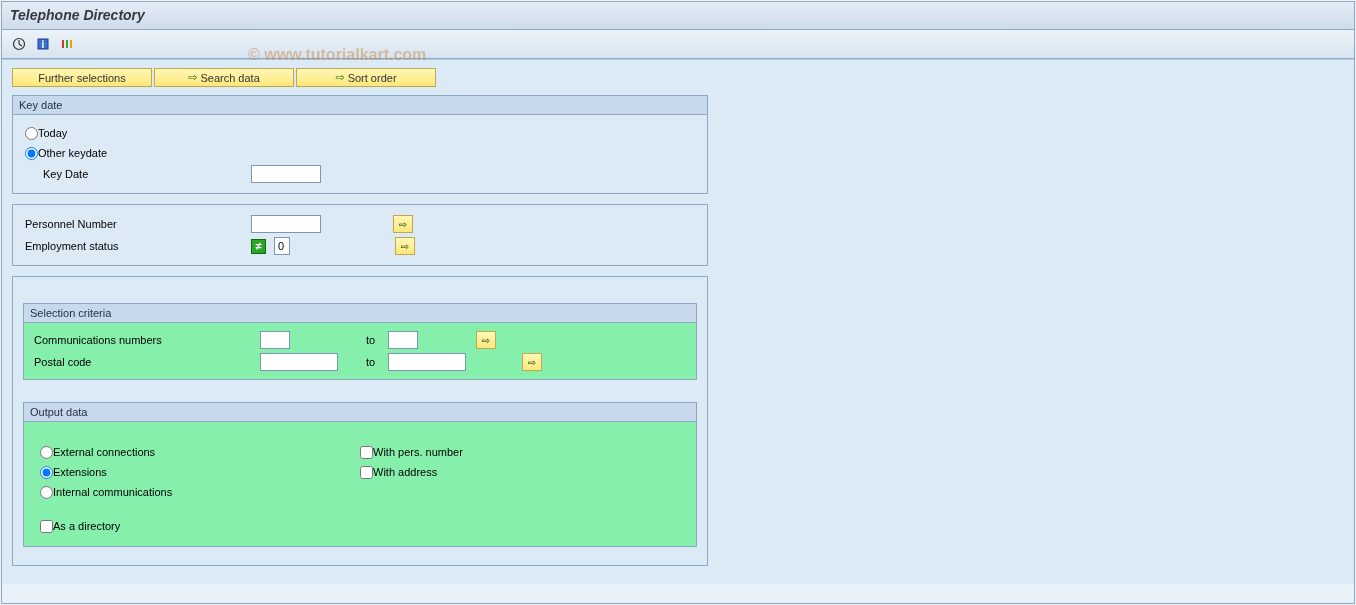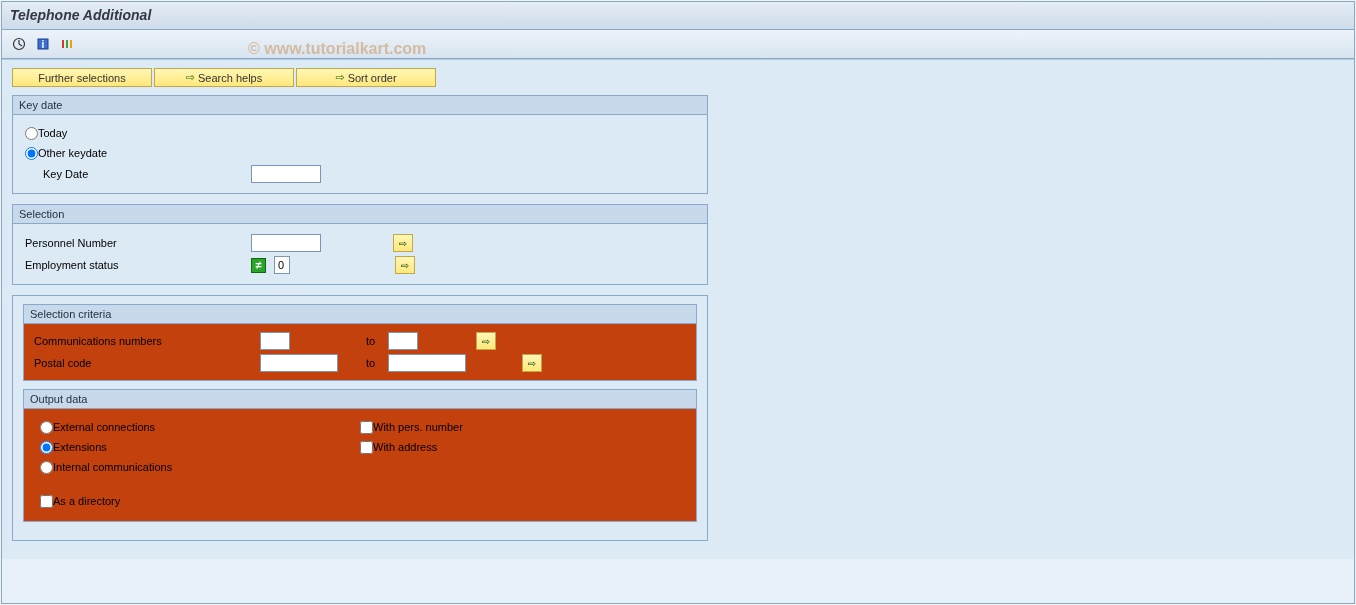--- a/index.html
+++ b/index.html
@@ -117,45 +117,45 @@
       border: 1px solid #0d6a0d;
       display: inline-flex;
       align-items: center; justify-content: center;
       color: #fff;
       font-weight: bold;
       font-size: 11px;
       margin-right: 2px;
     }
     .sub-panel {
       border: 1px solid #8aa8c8;
-      background: #c2410c;
-      margin: 4px 0 8px 0;
+      background: #86efac;
+      margin: 22px 0 8px 0;
     }
     .cols-2 { display: flex; }
     .cols-2 > div { flex: 1; }
     .chk-row, .radio-row {
       display: flex;
       align-items: center;
       min-height: 20px;
     }
     input[type=radio], input[type=checkbox] { margin: 0; }
     .watermark {
       position: absolute;
-      left: 248px; top: 40px;
+      left: 248px; top: 46px;
       color: rgba(200,130,60,0.45);
       font-size: 16px;
       font-weight: bold;
       pointer-events: none;
     }
   </style>
 </head>
 <body>
 
 <div class="outer-shell">
-  <div class="titlebar">Telephone Additional</div>
+  <div class="titlebar">Telephone Directory</div>
 
   <div class="toolbar">
     <span class="tb-icon">
       <svg width="14" height="14" viewBox="0 0 14 14">
           <circle cx="7" cy="7" r="5.5" fill="none" stroke="#333" stroke-width="1.2"></circle>
           <path d="M7 7 L7 3 M7 7 L10 9" stroke="#333" stroke-width="1.2" fill="none"></path>
         </svg>
     </span>
     <span class="tb-icon">
       <svg width="14" height="14" viewBox="0 0 14 14">
@@ -172,21 +172,21 @@
     </span>
   </div>
 
   <div class="content">
     <div class="watermark">© www.tutorialkart.com</div>
 
     <div class="action-buttons">
       <button class="yellow-btn wide">Further selections</button>
       <button class="yellow-btn wide">
           <span class="arrow-glyph">⇨</span>
-          <span>Search helps</span>
+          <span>Search data</span>
         </button>
       <button class="yellow-btn wide">
           <span class="arrow-glyph">⇨</span>
           <span>Sort order</span>
         </button>
     </div>
 
     <div class="panel">
       <div class="panel-title">Key date</div>
       <div class="panel-body">
@@ -199,21 +199,20 @@
           <span>Other keydate</span>
         </div>
         <div class="row indent">
           <span class="label-col" style="width:202px">Key Date</span>
           <input type="text" class="w-md" value="" style="">
         </div>
       </div>
     </div>
 
     <div class="panel">
-      <div class="panel-title">Selection</div>
       <div class="panel-body">
         <div class="row">
           <span class="label-col">Personnel Number</span>
           <input type="text" class="w-md" value="" style="">
           <span style="width:60px"></span>
           <span class="arrow-btn">⇨</span>
         </div>
         <div class="row">
           <span class="label-col">Employment status</span>
           <span class="ne-icon">≠</span>
@@ -244,21 +243,21 @@
               <span style="width:38px;text-align:left;padding-left:22px">to</span>
               <input type="text" class="w-lg" style="">
               <span style="width:0px"></span>
               <span class="arrow-btn" style="margin-left:44px">⇨</span>
             </div>
           </div>
         </div>
 
         <div class="sub-panel">
           <div class="panel-title">Output data</div>
-          <div class="panel-body" style="padding:8px 16px 10px 16px">
+          <div class="panel-body" style="padding:20px 16px 10px 16px">
             <div class="cols-2">
               <div>
                 <div class="radio-row">
                   <input type="radio" name="od" style="">
                   <span>External connections</span>
                 </div>
                 <div class="radio-row">
                   <input type="radio" name="od" checked="" style="">
                   <span>Extensions</span>
                 </div>

